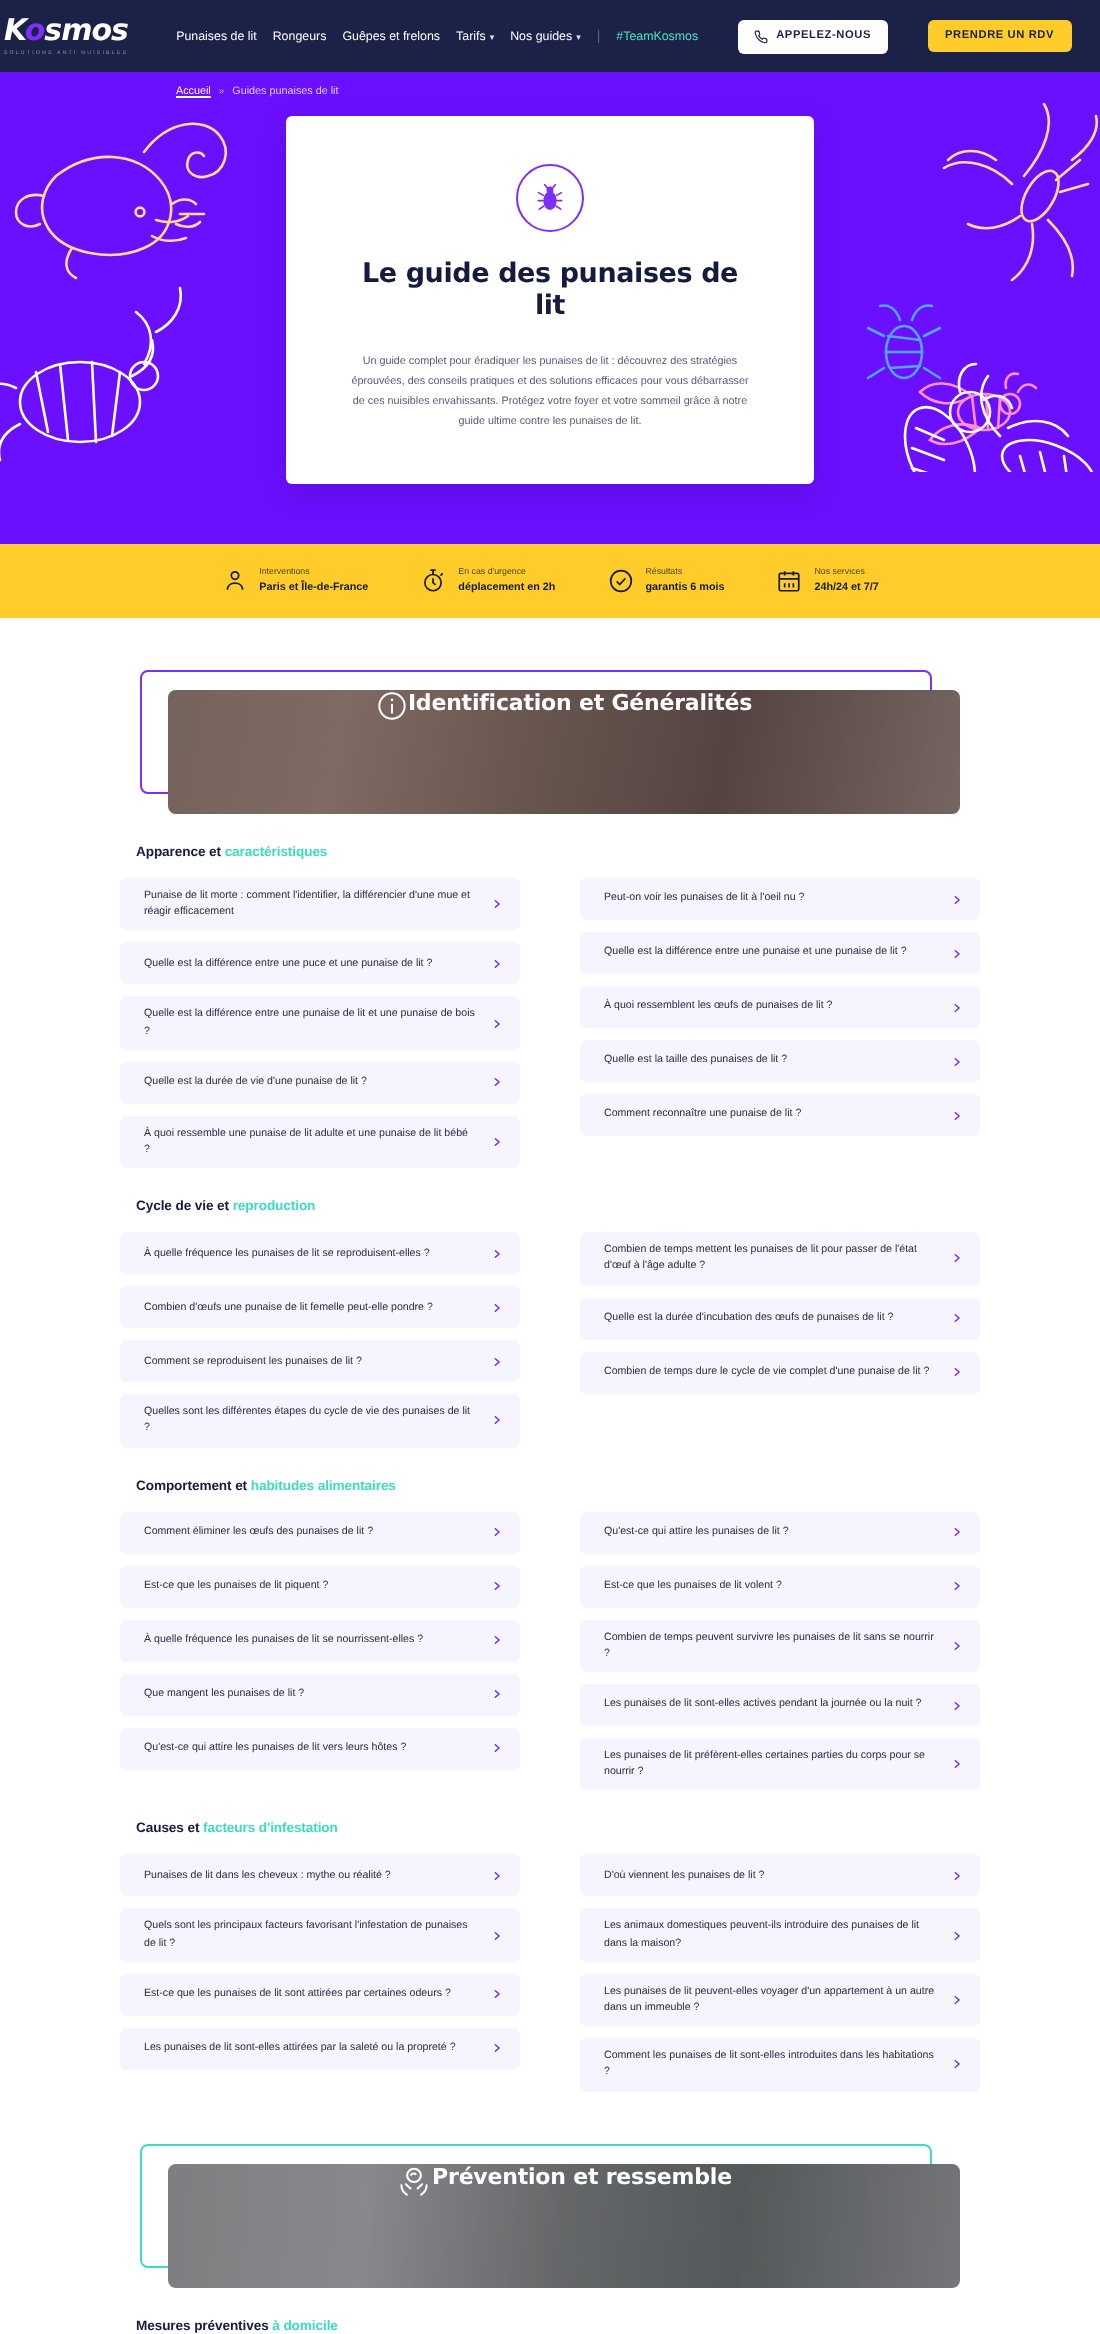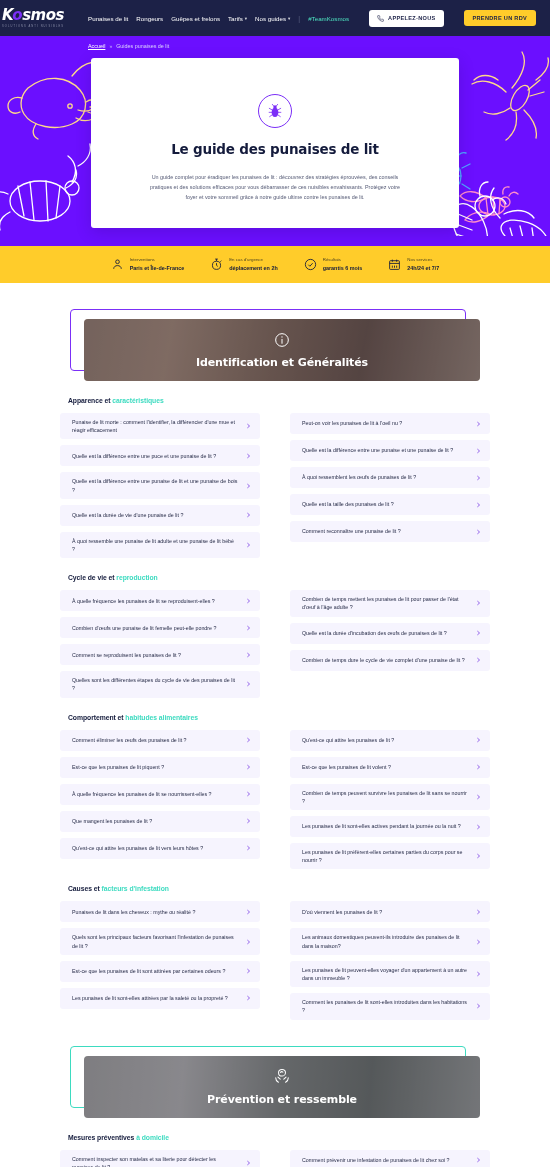--- a/index.html
+++ b/index.html
@@ -71,24 +71,24 @@
     position:relative; z-index:3;
     padding:7px 0 0 88px;
     font-size:5.4px; color:#dcd2ff;
     display:flex; align-items:center; gap:4px;
   }
   .breadcrumb .crumb-home{ text-decoration:underline; color:#ffffff; }
   .breadcrumb .sep{ opacity:.8; font-size:5px;}
   .hero-card{
     position:relative; z-index:3;
     background:#ffffff;
-    width:368px;
-    margin:9px auto 0;
+    width:264px;
+    margin:9px auto 12px;
     border-radius:3px;
-    padding:36px 30px 26px;
+    padding:24px 30px 26px;
     text-align:center;
     box-shadow:0 4px 16px rgba(30,0,80,.18);
   }
   .hero-badge{
     width:34px;height:34px;border-radius:50%;
     border:1.6px solid #7b2ff7;
     margin:0 auto 13px;
     display:flex;align-items:center;justify-content:center;
   }
   .hero-title{
@@ -121,22 +121,22 @@
   }
   .banner-frame{
     position:absolute; left:0; top:0;
     width:396px; height:62px;
     border:1.2px solid var(--fc);
     border-radius:4px;
   }
   .banner{
     position:relative; z-index:2;
     height:62px; border-radius:4px; overflow:hidden;
-    display:flex; flex-direction:column;
-    align-items:center; justify-content:center;
+    display:flex; flex-direction:row;
+    align-items:flex-start; justify-content:center;
     margin-left:4px;
   }
   .banner-img{ position:absolute; inset:0; }
   .banner-shade{ position:absolute; inset:0; background:rgba(35,30,45,.45); }
   .banner-ico{ position:relative; z-index:3; margin-bottom:4px; }
   .banner-title{
     position:relative; z-index:3;
     font-family:"DejaVu Sans", sans-serif;
     color:#fff; font-size:11px; font-weight:bold; letter-spacing:-.1px;
   }

